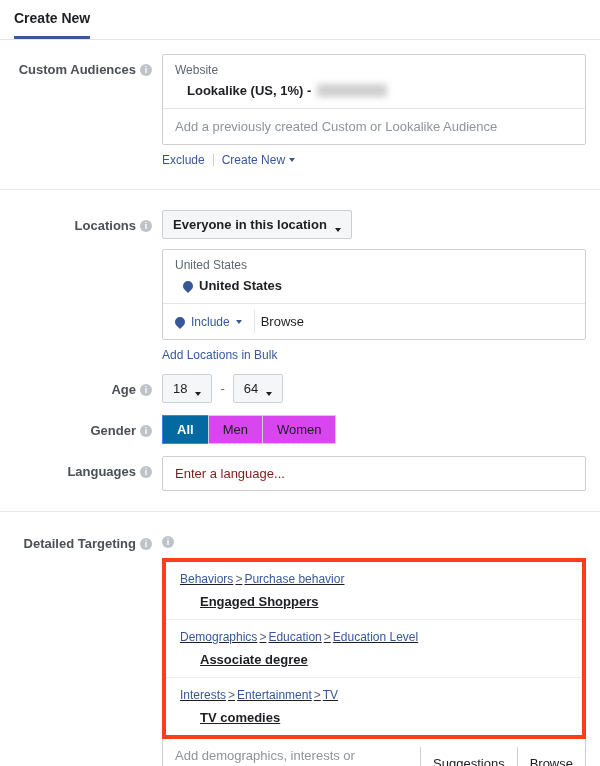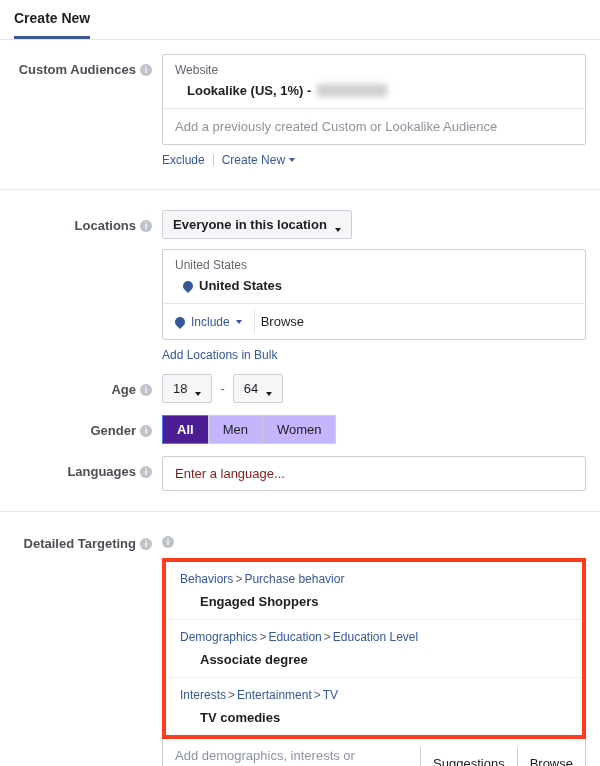--- a/index.html
+++ b/index.html
@@ -190,27 +190,27 @@
     cursor: pointer;
   }
   .bulk-link { font-size: 12px; padding-top: 8px; }
   .age-row { display: flex; align-items: center; gap: 8px; }
   .dash { color: #606770; }
   .gender-group { display: flex; }
   .gender-btn {
     border: 1px solid #ccd0d5;
     padding: 6px 14px;
     font-size: 13px;
-    background: #c4b5fd;
+    background: #d946ef;
     cursor: pointer;
     margin-left: -1px;
   }
   .gender-btn:first-child { margin-left: 0; }
   .gender-btn.active {
-    background: #4c1d95;
+    background: #0369a1;
     color: #fff;
     border-color: #4080ff;
     font-weight: 700;
   }
   .lang-input {
     border: 1px solid #ccd0d5;
     border-radius: 2px;
     padding: 9px 12px;
     color: #7f1d1d;
     font-size: 13px;
@@ -221,21 +221,21 @@
     color: #4b4f56;
     padding: 4px 0 10px 0;
     display: flex;
     align-items: center;
     gap: 4px;
   }
   .dt-box {
     border: 4px solid #ff3b1f;
     background: #fff;
   }
-  .dt-item { padding: 10px 14px; }
+  .dt-item { padding: 10px 14px; text-decoration: underline; }
   .dt-item + .dt-item { border-top: 1px solid #eceff1; }
   .crumb { font-size: 12px; }
   .crumb .link { color: #365899; }
   .crumb .sep { color: #606770; margin: 0 2px; }
   .match {
     font-weight: 700;
     padding: 8px 0 0 20px;
     font-size: 13px;
   }
   .dt-foot {

